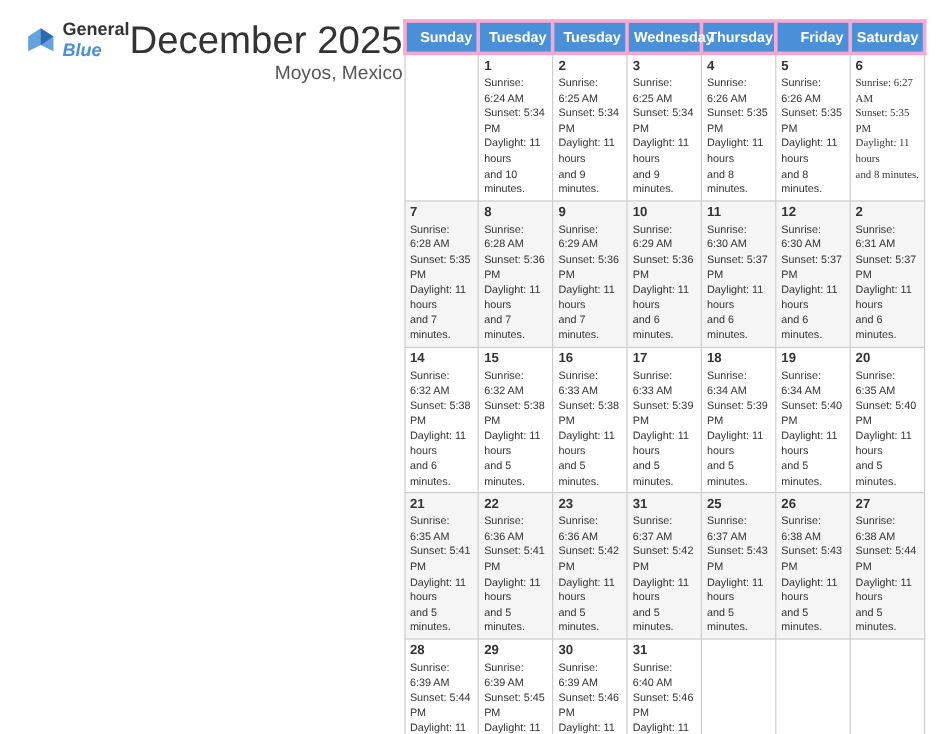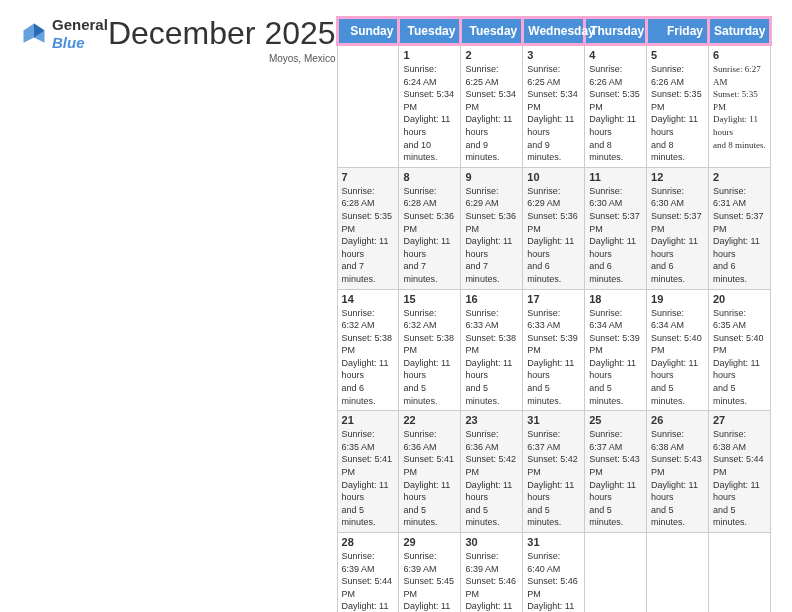--- a/index.html
+++ b/index.html
@@ -35,21 +35,21 @@
     .title-block {
       text-align: right;
     }
     .main-title {
       font-size: 32px;
       font-weight: normal;
       color: #333;
       line-height: 1.1;
     }
     .subtitle {
-      font-size: 10px;
+      font-size: 16px;
       color: #555;
       margin-top: 2px;
     }
     .calendar {
       flex: 1;
       border: 1px solid #ccc;
       border-collapse: collapse;
       width: 100%;
       table-layout: fixed;
     }

